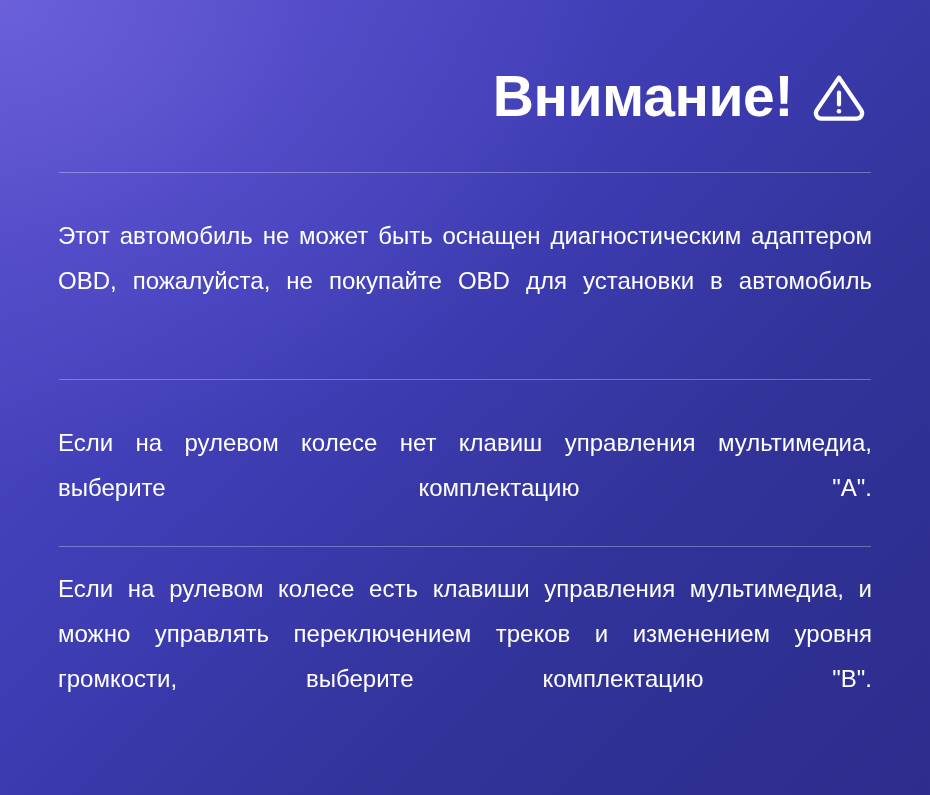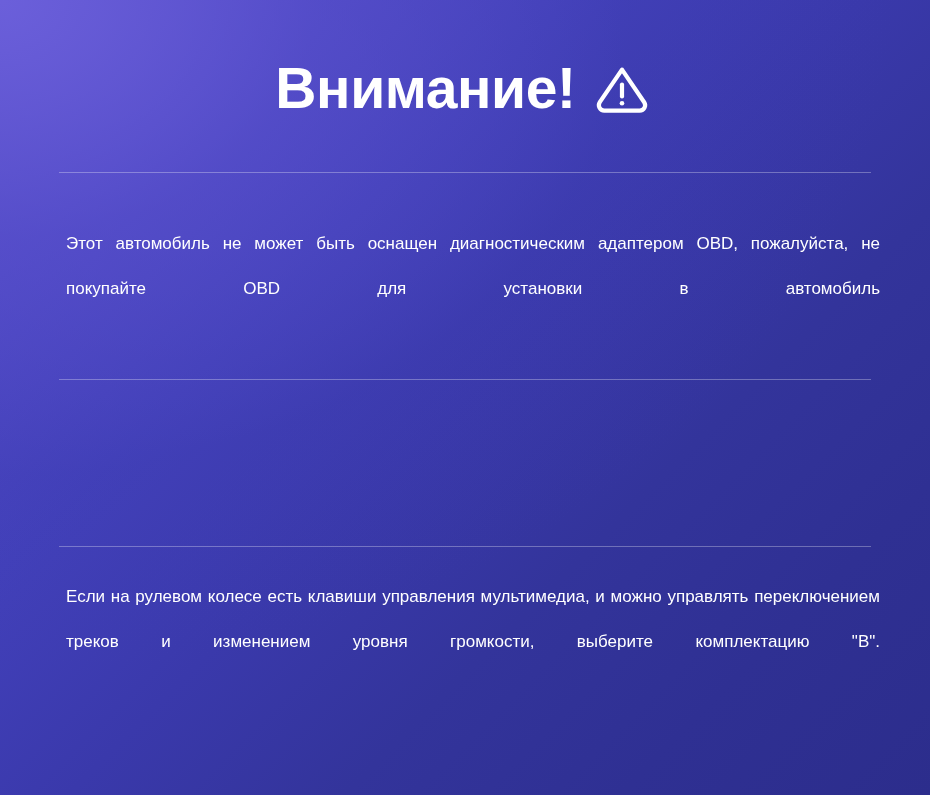--- a/index.html
+++ b/index.html
@@ -35,26 +35,26 @@
         #33349b 66%,
         #2f3093 82%,
         #2c2d8c 100%);
     overflow: hidden;
   }
 
   
   .banner-header {
     position: absolute;
     left: 58px;
-    top: 40px;
+    top: 48px;
     width: 812px;
     height: 96px;
     display: flex;
     align-items: center;
-    justify-content: center;
+    justify-content: flex-end;
     gap: 18px;
   }
 
   .banner-title {
     margin: 0;
     font-size: 57px;
     line-height: 1;
     font-weight: 700;
     color: #ffffff;
     letter-spacing: -0.4px;
@@ -79,23 +79,23 @@
   }
   .divider.d1 { top: 172px; }
   .divider.d2 { top: 379px; }
   .divider.d3 { top: 546px; }
 
   
   .para {
     position: absolute;
     left: 58px;
     width: 814px;
-    margin: 8px;
+    margin: 0;
     color: #ffffff;
-    font-size: 17px;
+    font-size: 24px;
     line-height: 45px;
     font-weight: 500;
     text-align: justify;
     text-justify: inter-word;
   }
   .para-1 { top: 213px; }
   .para-2 { top: 420px; }
   .para-3 { top: 566px; }
 
   
@@ -121,18 +121,19 @@
       </svg>
     </span>
   </div>
 
   <div class="divider d1"></div>
 
   <p class="para para-1">Этот автомобиль не может быть оснащен диагностическим адаптером OBD, пожалуйста, не покупайте OBD для установки в автомобиль</p>
 
   <div class="divider d2"></div>
 
+  <p class="para para-2">Если на рулевом колесе нет клавиш управления мультимедиа, выберите комплектацию "A".</p>
 
   <div class="divider d3"></div>
 
   <p class="para para-3">Если на рулевом колесе есть клавиши управления мультимедиа, и можно управлять переключением треков и изменением уровня громкости, выберите комплектацию "B".</p>
 
 </div>
 
 </body></html>

